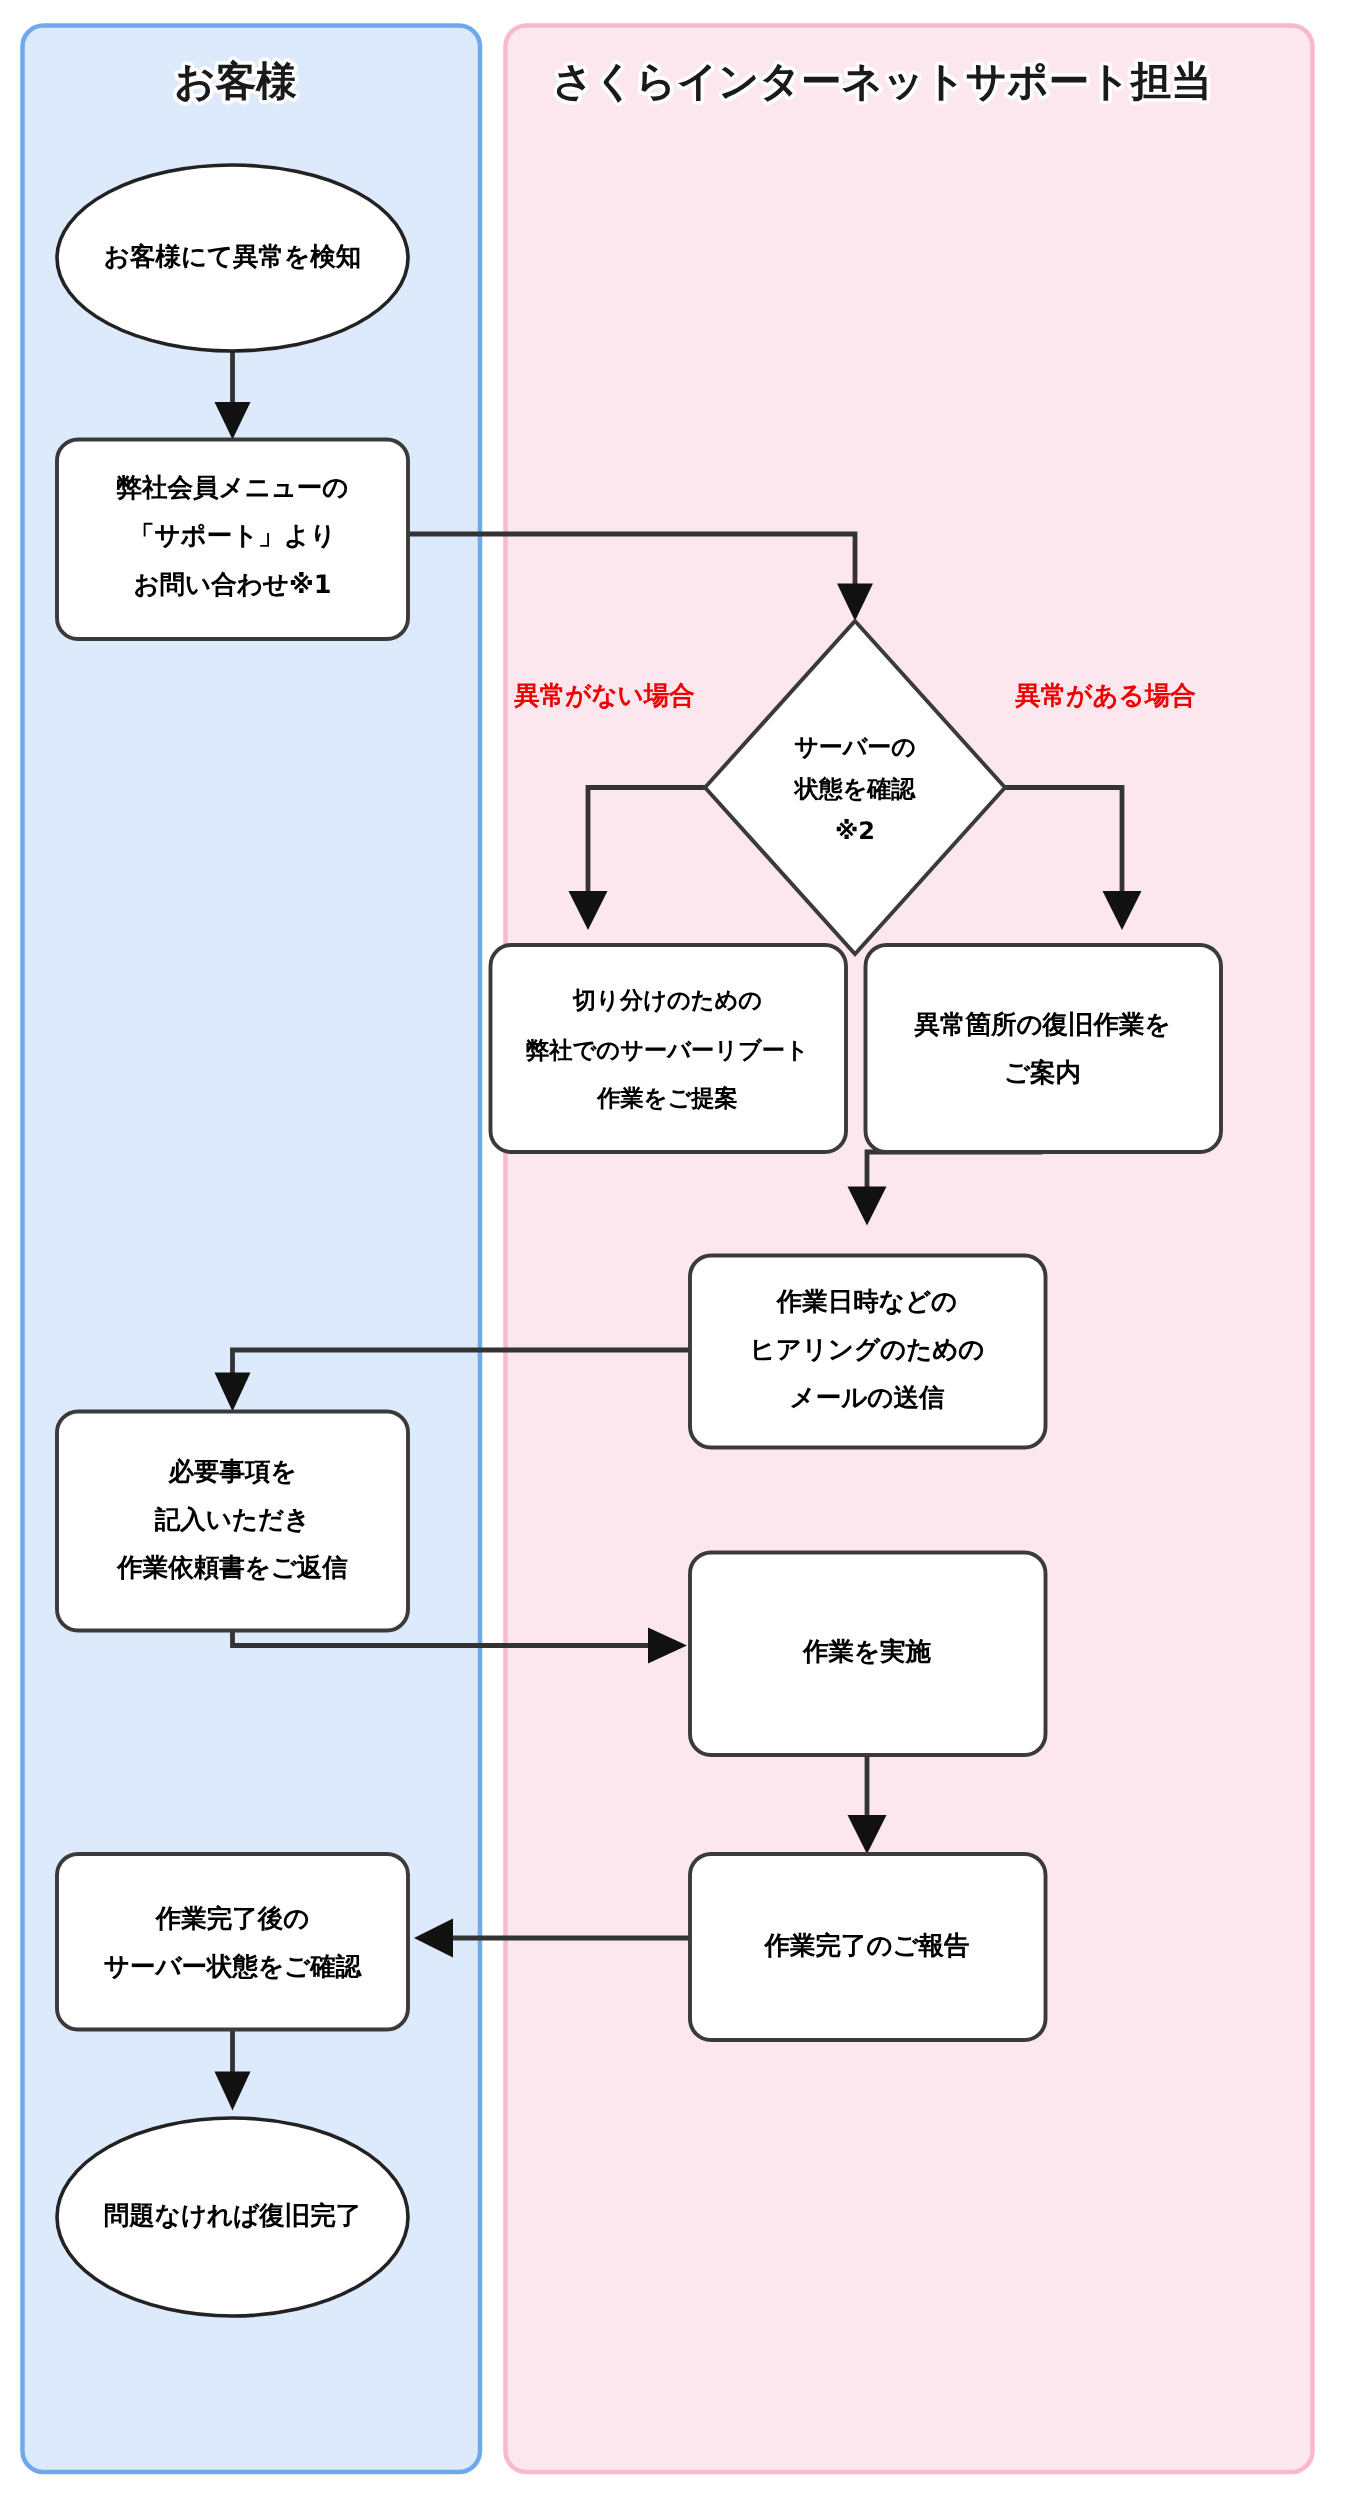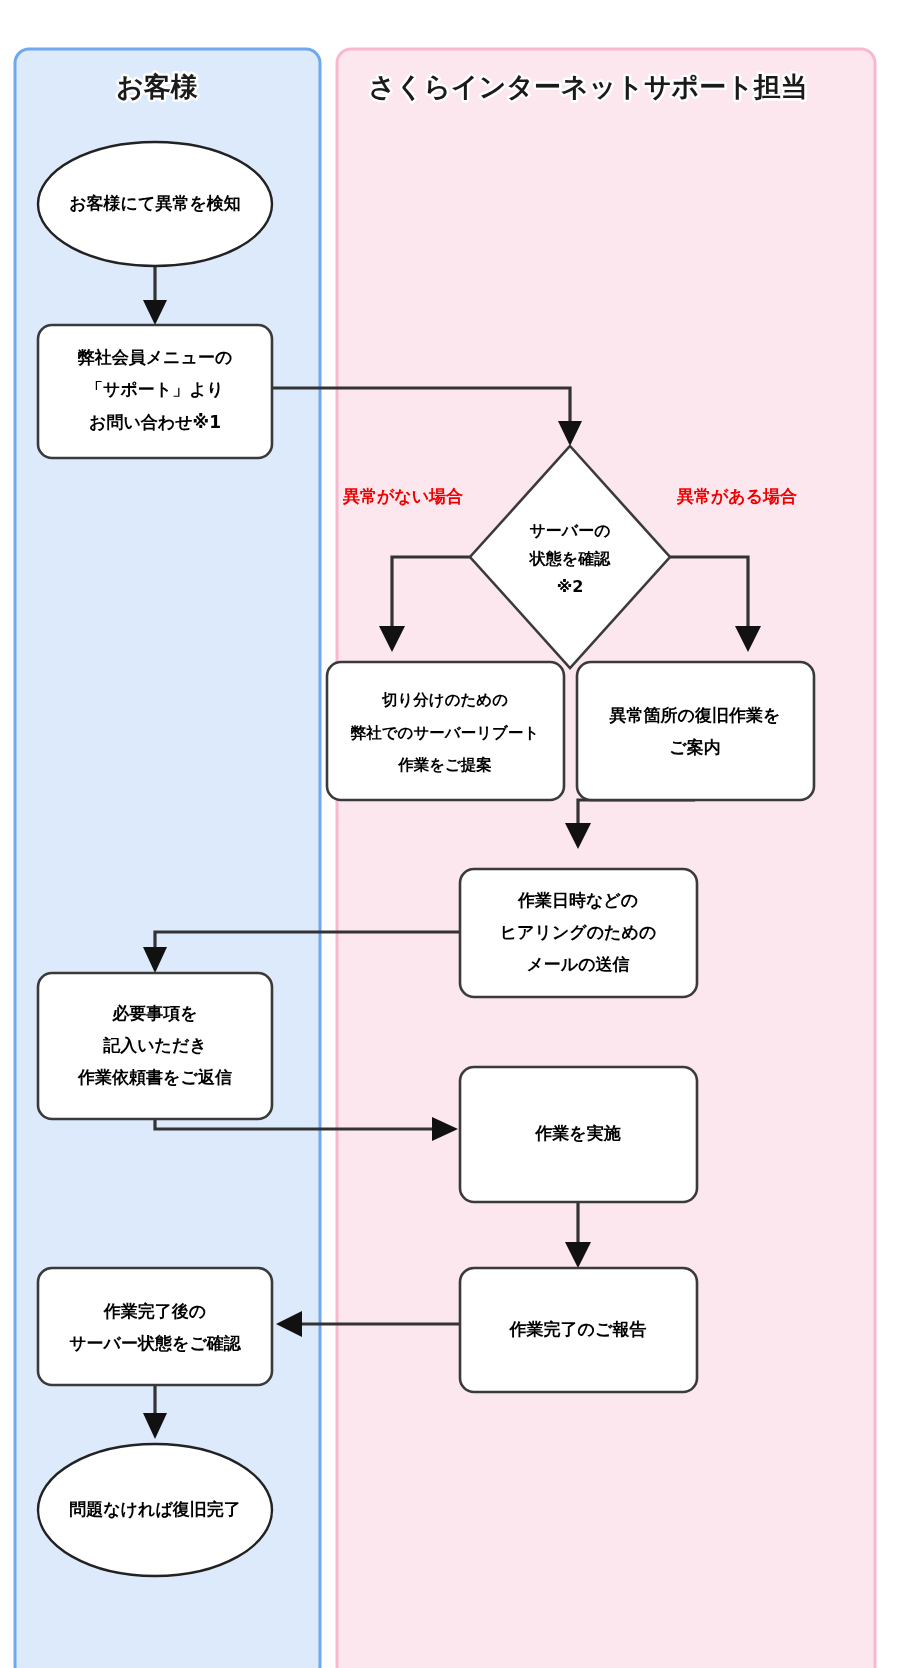--- a/index.html
+++ b/index.html
@@ -10,21 +10,20 @@
   body {
     width: 900px;
     height: 1668px;
     font-family: "DejaVu Sans", "Liberation Sans", sans-serif;
     overflow: hidden;
   }
   #diagram-root {
     position: relative;
     width: 900px;
     height: 1456px;
-    margin-top: 32px;
   }
   svg.flow {
     display: block;
     width: 900px;
     height: 1668px;
   }
   .lane-rect { stroke-width: 3; }
   .lane-title {
     font-weight: bold;
     font-size: 27px;

